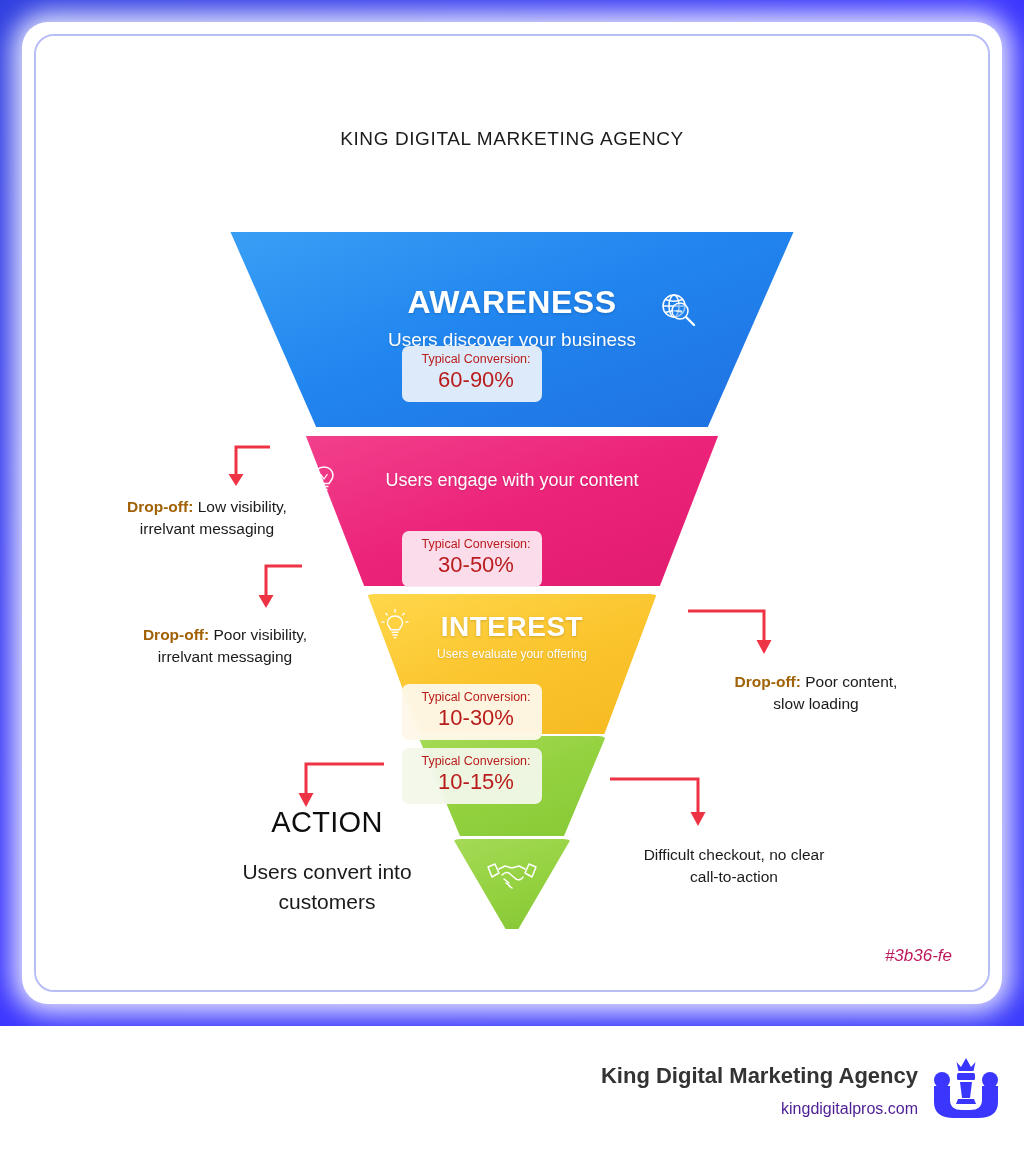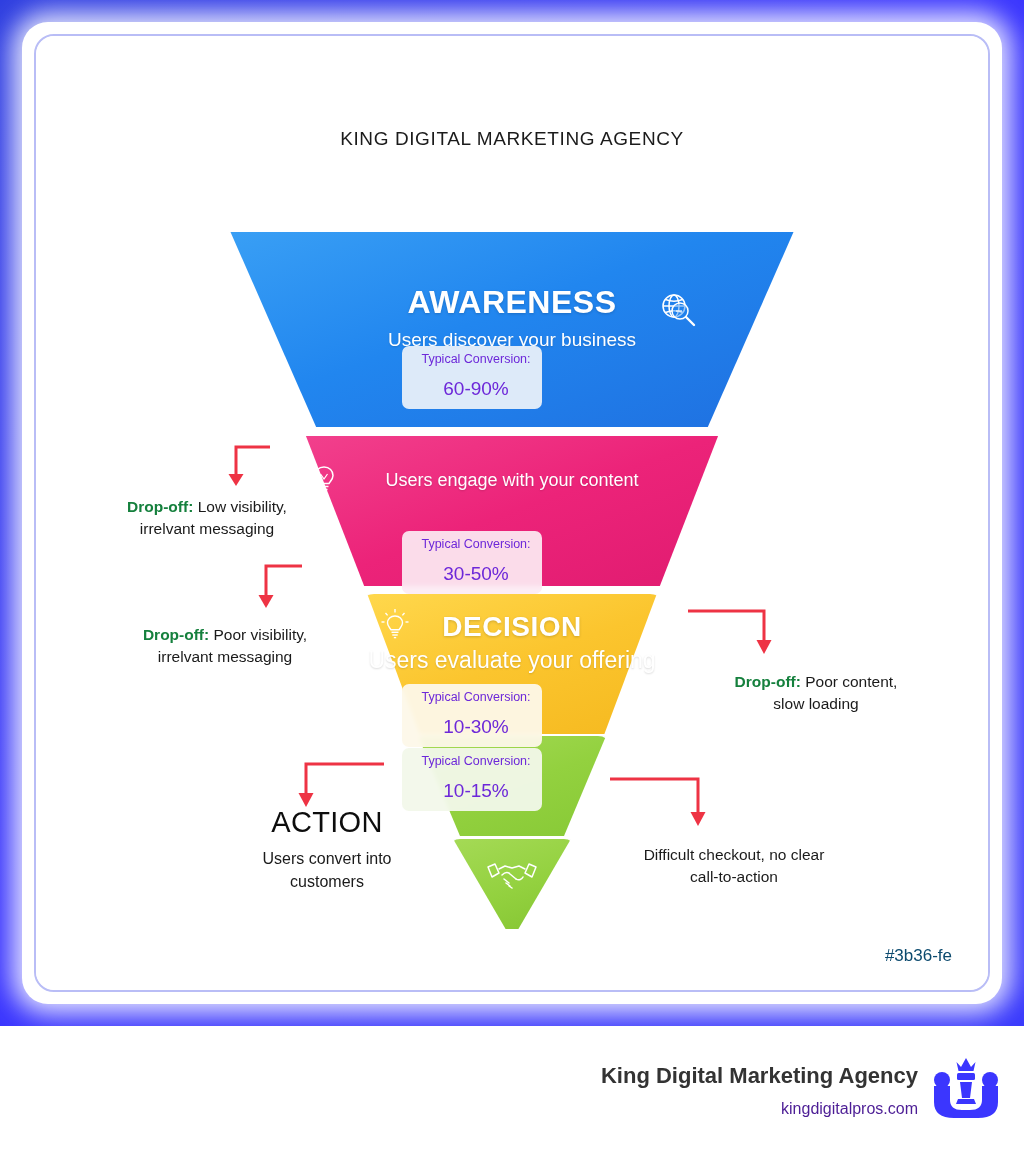--- a/index.html
+++ b/index.html
@@ -129,64 +129,65 @@
     letter-spacing: 0.5px;
   }
   .stage-desc {
     text-shadow: 0 1px 2px rgba(0,0,0,0.15);
   }
 
   .badge {
     position: absolute;
     border-radius: 7px;
     text-align: center;
-    color: #6d28d9;
+    color: #b91c1c;
     padding: 6px 6px 8px 14px;
     z-index: 6;
     backdrop-filter: blur(2px);
   }
   .badge .lbl { font-size: 12.5px; line-height: 1.15; }
-  .badge .val { font-size: 19px; line-height: 1.2; margin-top: 12px; }
+  .badge .val { font-size: 22px; line-height: 1.2; margin-top: 1px; }
 
   .badge-blue   { background: rgba(236,242,250,0.93); }
   .badge-pink   { background: rgba(252,235,243,0.93); }
   .badge-yellow { background: rgba(253,248,233,0.95); }
   .badge-green  { background: rgba(242,248,234,0.95); }
 
   
   .funnel-icon { position: absolute; z-index: 7; }
 
   
   .anno {
     position: absolute;
     font-size: 15.5px;
     line-height: 1.42;
     color: #1a1a1a;
     text-align: center;
   }
-  .anno .dropoff { color: #15803d; font-weight: bold; }
+  .anno .dropoff { color: #a16207; font-weight: bold; }
 
   .arrow { position: absolute; }
 
   .action-label {
     position: absolute;
     text-align: center;
   }
   .action-label .big {
     font-size: 29px; font-weight: normal; color: #0d0d0d; letter-spacing: 0.3px;
   }
   .action-label .small {
-    font-size: 16px; color: #1a1a1a; line-height: 1.42; margin-top: 9px;
+    font-size: 21px; color: #1a1a1a; line-height: 1.42; margin-top: 18px;
   }
 
   .hashcode {
     position: absolute;
     right: 36px; bottom: 24px;
     font-size: 17px;
-    color: #0c4a6e;
+    color: #be185d;
+    font-style: italic;
   }
 
   
   .footer {
     position: absolute;
     left: 0; top: 1026px;
     width: 1024px; height: 128px;
     background: #ffffff;
     display: flex;
     align-items: center;
@@ -245,22 +246,22 @@
           <path d="M10.5 10 L14 15 L17.5 10" stroke-width="1.2"></path>
         </svg>
       </span>
       <div class="badge badge-pink" style="left:366px; top:495px; width:140px;">
         <div class="lbl">Typical Conversion:</div>
         <div class="val">30-50%</div>
       </div>
 
       <div class="seg seg-decision"></div>
       <div class="stage-text" style="left:322px; top:575px; width:308px;">
-        <div class="stage-name" style="font-size:28px;">DECISION</div>
-        <div class="stage-desc" style="font-size:23px; margin-top:4px;">Users evaluate your offering</div>
+        <div class="stage-name" style="font-size:28px;">INTEREST</div>
+        <div class="stage-desc" style="font-size:12px; margin-top:4px;">Users evaluate your offering</div>
       </div>
       <span class="funnel-icon" style="left:344px; top:572px;">
         <svg width="30" height="34" viewBox="0 0 30 34" fill="none" stroke="#ffffff" stroke-width="1.4">
           <path d="M15 8 C10.5 8 7.5 11.2 7.5 15 C7.5 17.8 9.7 19.6 11 21.8 L19 21.8 C20.3 19.6 22.5 17.8 22.5 15 C22.5 11.2 19.5 8 15 8 Z"></path>
           <line x1="11.5" y1="24.3" x2="18.5" y2="24.3"></line>
           <line x1="12.3" y1="27" x2="17.7" y2="27"></line>
           <line x1="13.8" y1="29.6" x2="16.2" y2="29.6"></line>
           <line x1="15" y1="1" x2="15" y2="4.5"></line>
           <line x1="5.5" y1="5" x2="7.6" y2="7.4"></line>
           <line x1="24.5" y1="5" x2="22.4" y2="7.4"></line>

